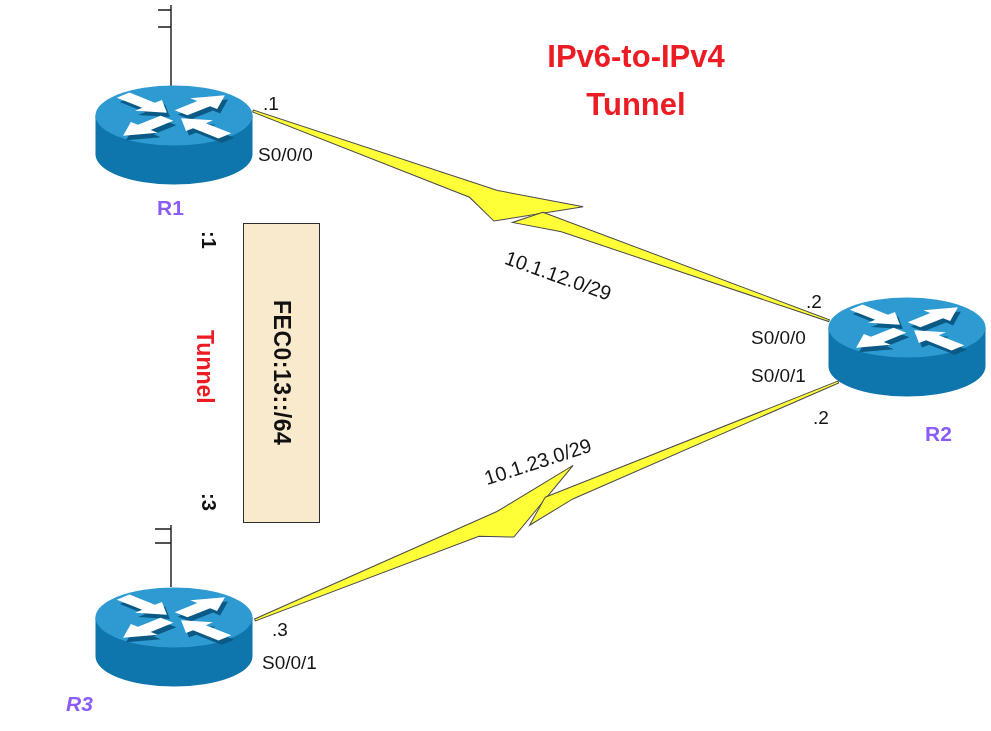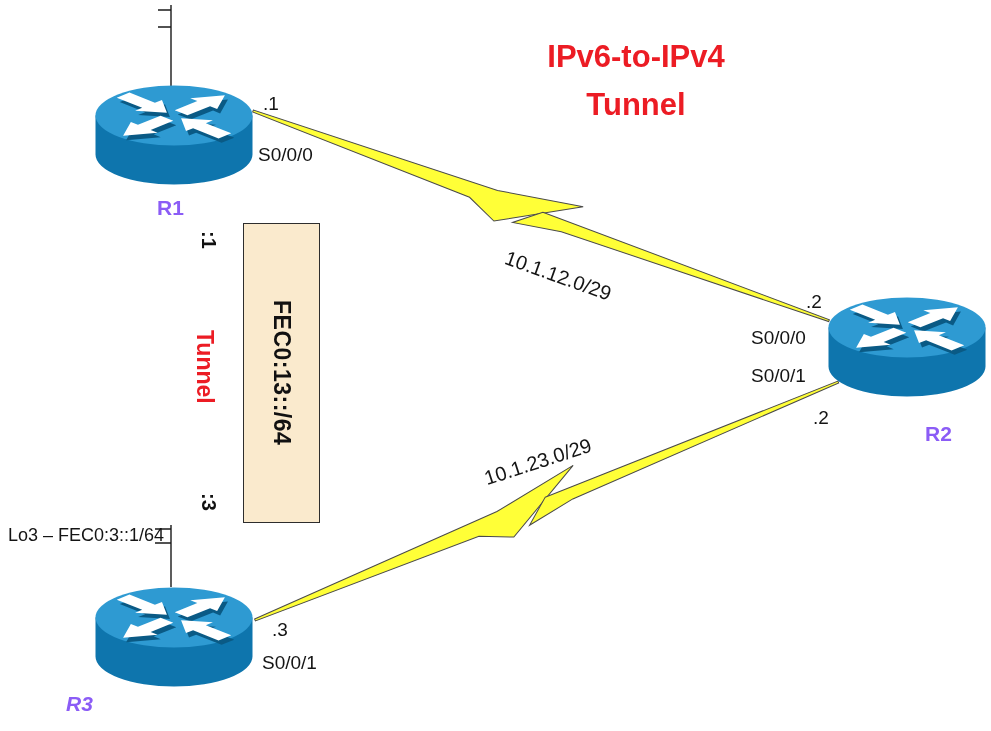--- a/index.html
+++ b/index.html
@@ -83,21 +83,20 @@
   <div class="lbl" style="left:263px;top:93px;">.1</div>
   <div class="lbl" style="left:258px;top:144px;">S0/0/0</div>
   <div class="lbl rname" style="left:157px;top:196px;">R1</div>
 
   <div class="lbl" style="left:806px;top:291px;">.2</div>
   <div class="lbl" style="left:751px;top:327px;">S0/0/0</div>
   <div class="lbl" style="left:751px;top:365px;">S0/0/1</div>
   <div class="lbl" style="left:813px;top:407px;">.2</div>
   <div class="lbl rname" style="left:901px;top:422px;margin-left:24px;">R2</div>
 
-  <div class="lbl lo" style="left:8px;top:525px;">Lo3 – FEC0:3::1/64</div>
   <div class="lbl" style="left:272px;top:619px;">.3</div>
   <div class="lbl" style="left:262px;top:652px;">S0/0/1</div>
   <div class="lbl rname" style="left:66px;top:692px;font-style:italic;">R3</div>
 
   <div class="lbl subnet" style="left:558px;top:276px;transform:translate(-50%,-50%) rotate(19.5deg);">10.1.12.0/29</div>
   <div class="lbl subnet" style="left:538px;top:462px;transform:translate(-50%,-50%) rotate(-18deg);">10.1.23.0/29</div>
 
   <div class="tunnel-box" style="left: 243px; top: 223px; width: 77px; height: 300px; background: rgb(250, 234, 205);">
     <span class="vtext boxtext">FEC0:13::/64</span>
   </div>

